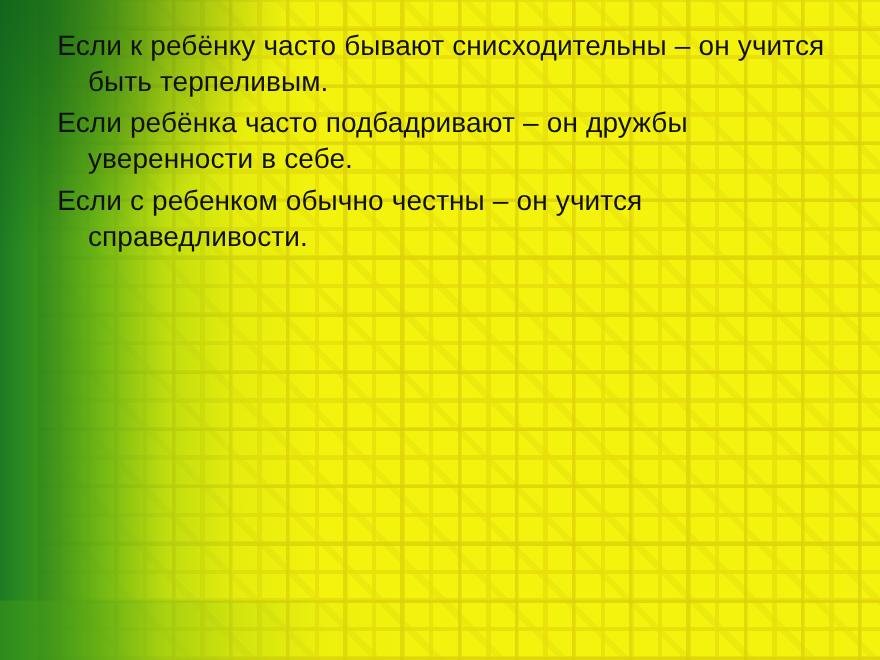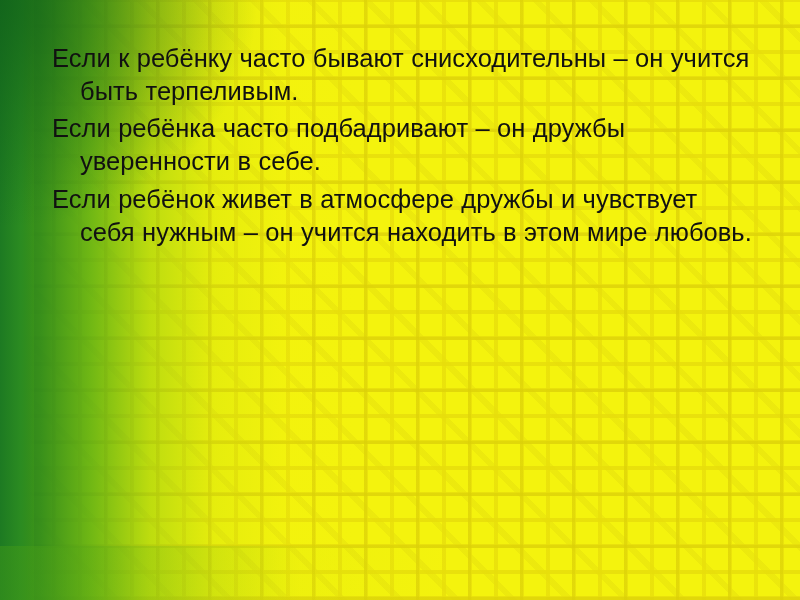--- a/index.html
+++ b/index.html
@@ -93,21 +93,21 @@
       rgba(60,150,25,0.55) 0px,
       rgba(120,185,18,0.32) 140px,
       rgba(200,225,12,0.12) 300px,
       rgba(244,243,13,0.0) 450px);
   }
 
   
   .content {
     position: absolute;
     left: 52px;
-    top: 42px;
+    top: 26px;
     width: 700px;
     z-index: 5;
   }
   .para {
     font-size: 25.5px;
     line-height: 1.30;
     color: #111111;
     margin: 0 0 4px 0;
     padding-left: 28px;
     text-indent: -28px;
@@ -124,16 +124,16 @@
   <div class="bg-pattern"></div>
   <div class="bg-pattern2"></div>
   <div class="bg-greenwash"></div>
   <div class="bg-leftstripe"></div>
   <div class="bg-corner"></div>
   <div class="bg-bottomband"></div>
 
   <div class="content">
     <p class="para">Если к ребёнку часто бывают снисходительны – он учится быть терпеливым.</p>
     <p class="para">Если ребёнка часто подбадривают – он дружбы уверенности в себе.</p>
-    <p class="para">Если ребёнок живет в атмосфере дружбы и чувствует себя нужным – он учится находить в этом мире любовь.</p>
+    <p class="para">Если с ребенком обычно честны – он учится справедливости.</p>
   </div>
 
 </div>
 
 </body></html>

